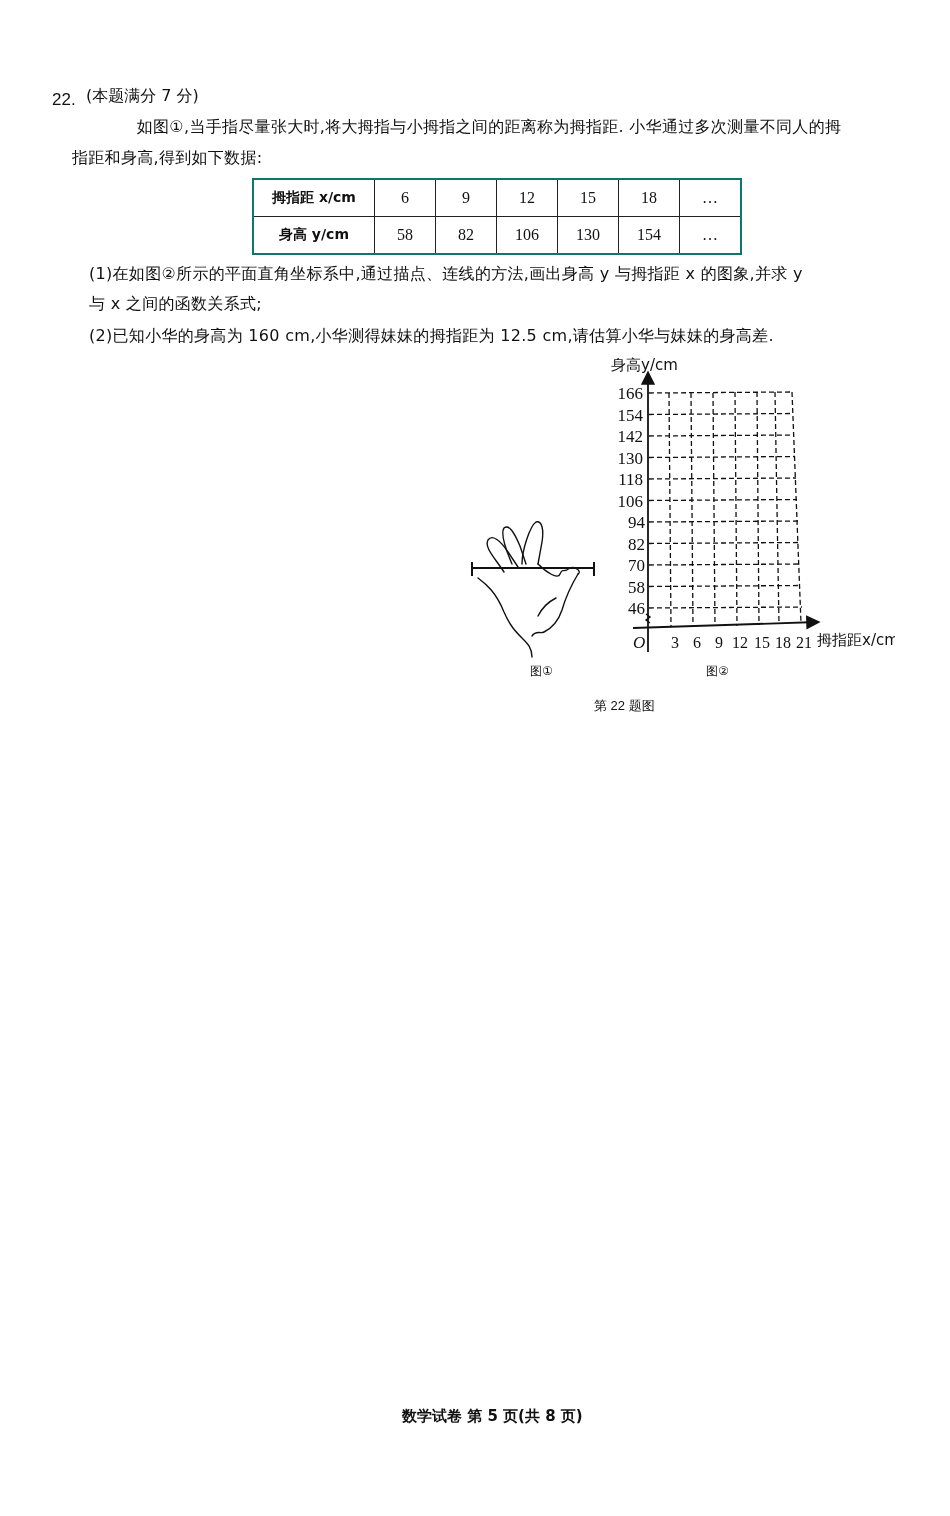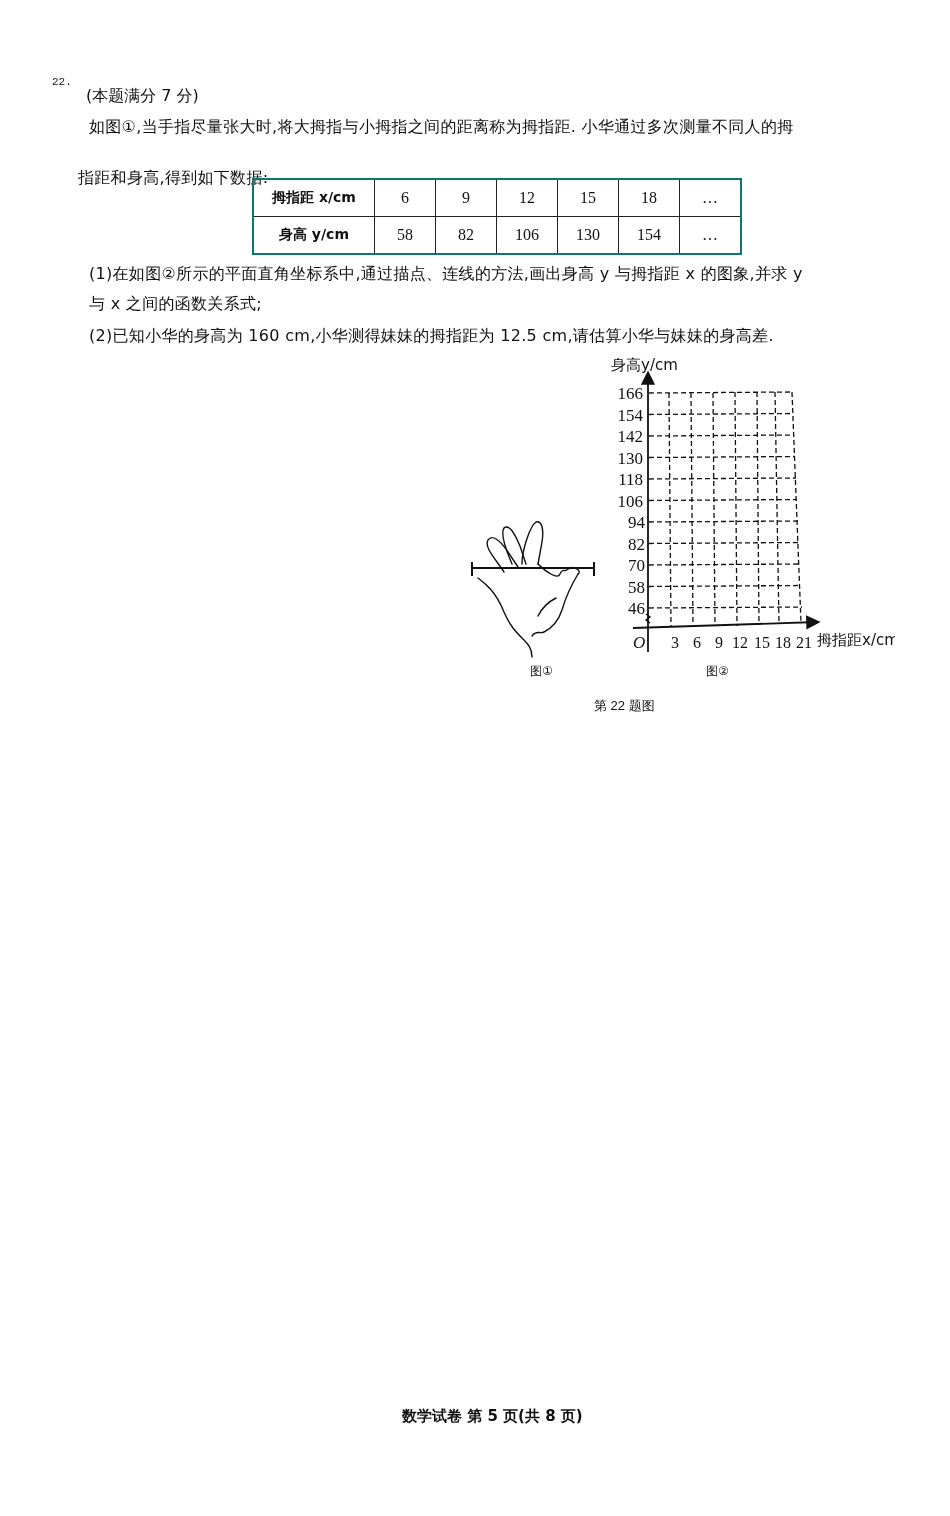--- a/index.html
+++ b/index.html
@@ -2,25 +2,25 @@
 <html><head>
 <meta charset="utf-8">
 <style>
   html, body { margin: 0; padding: 0; background: #ffffff; }
   body {
     width: 950px; height: 1516px; position: relative; overflow: hidden;
     font-family: "DejaVu Serif", "Liberation Serif", serif;
     color: #111111;
   }
   .abs { position: absolute; }
-  .q-num { left: 52px; top: 76px; font-size: 11px; font-family: Liberation Mono, monospace; }
+  .q-num { left: 52px; top: 90px; font-size: 17px; font-family: Liberation Sans, sans-serif; }
   .q-score { left: 86px; top: 86px; font-size: 16px; font-weight: normal; font-family: "DejaVu Sans", sans-serif; }
-  .para { font-size: 16px; line-height: 24px; font-family: "DejaVu Sans", sans-serif; letter-spacing: 0.3px; }
+  .para { font-size: 16px; line-height: 24px; font-family: "DejaVu Sans", sans-serif; letter-spacing: 0.3px; text-align: center; }
   .p1 { left: 89px; top: 115px; width: 800px; }
-  .p1b { left: 78px; top: 146px; margin-top: 20px; }
+  .p1b { left: 72px; top: 146px; }
   .sub1 { left: 89px; top: 262px; }
   .sub1b { left: 89px; top: 292px; }
   .sub2 { left: 89px; top: 324px; }
 
   table.data {
     position: absolute; left: 252px; top: 178px;
     border-collapse: collapse; font-size: 15px;
     border: 2px solid #0f766e;
   }
   table.data td {

